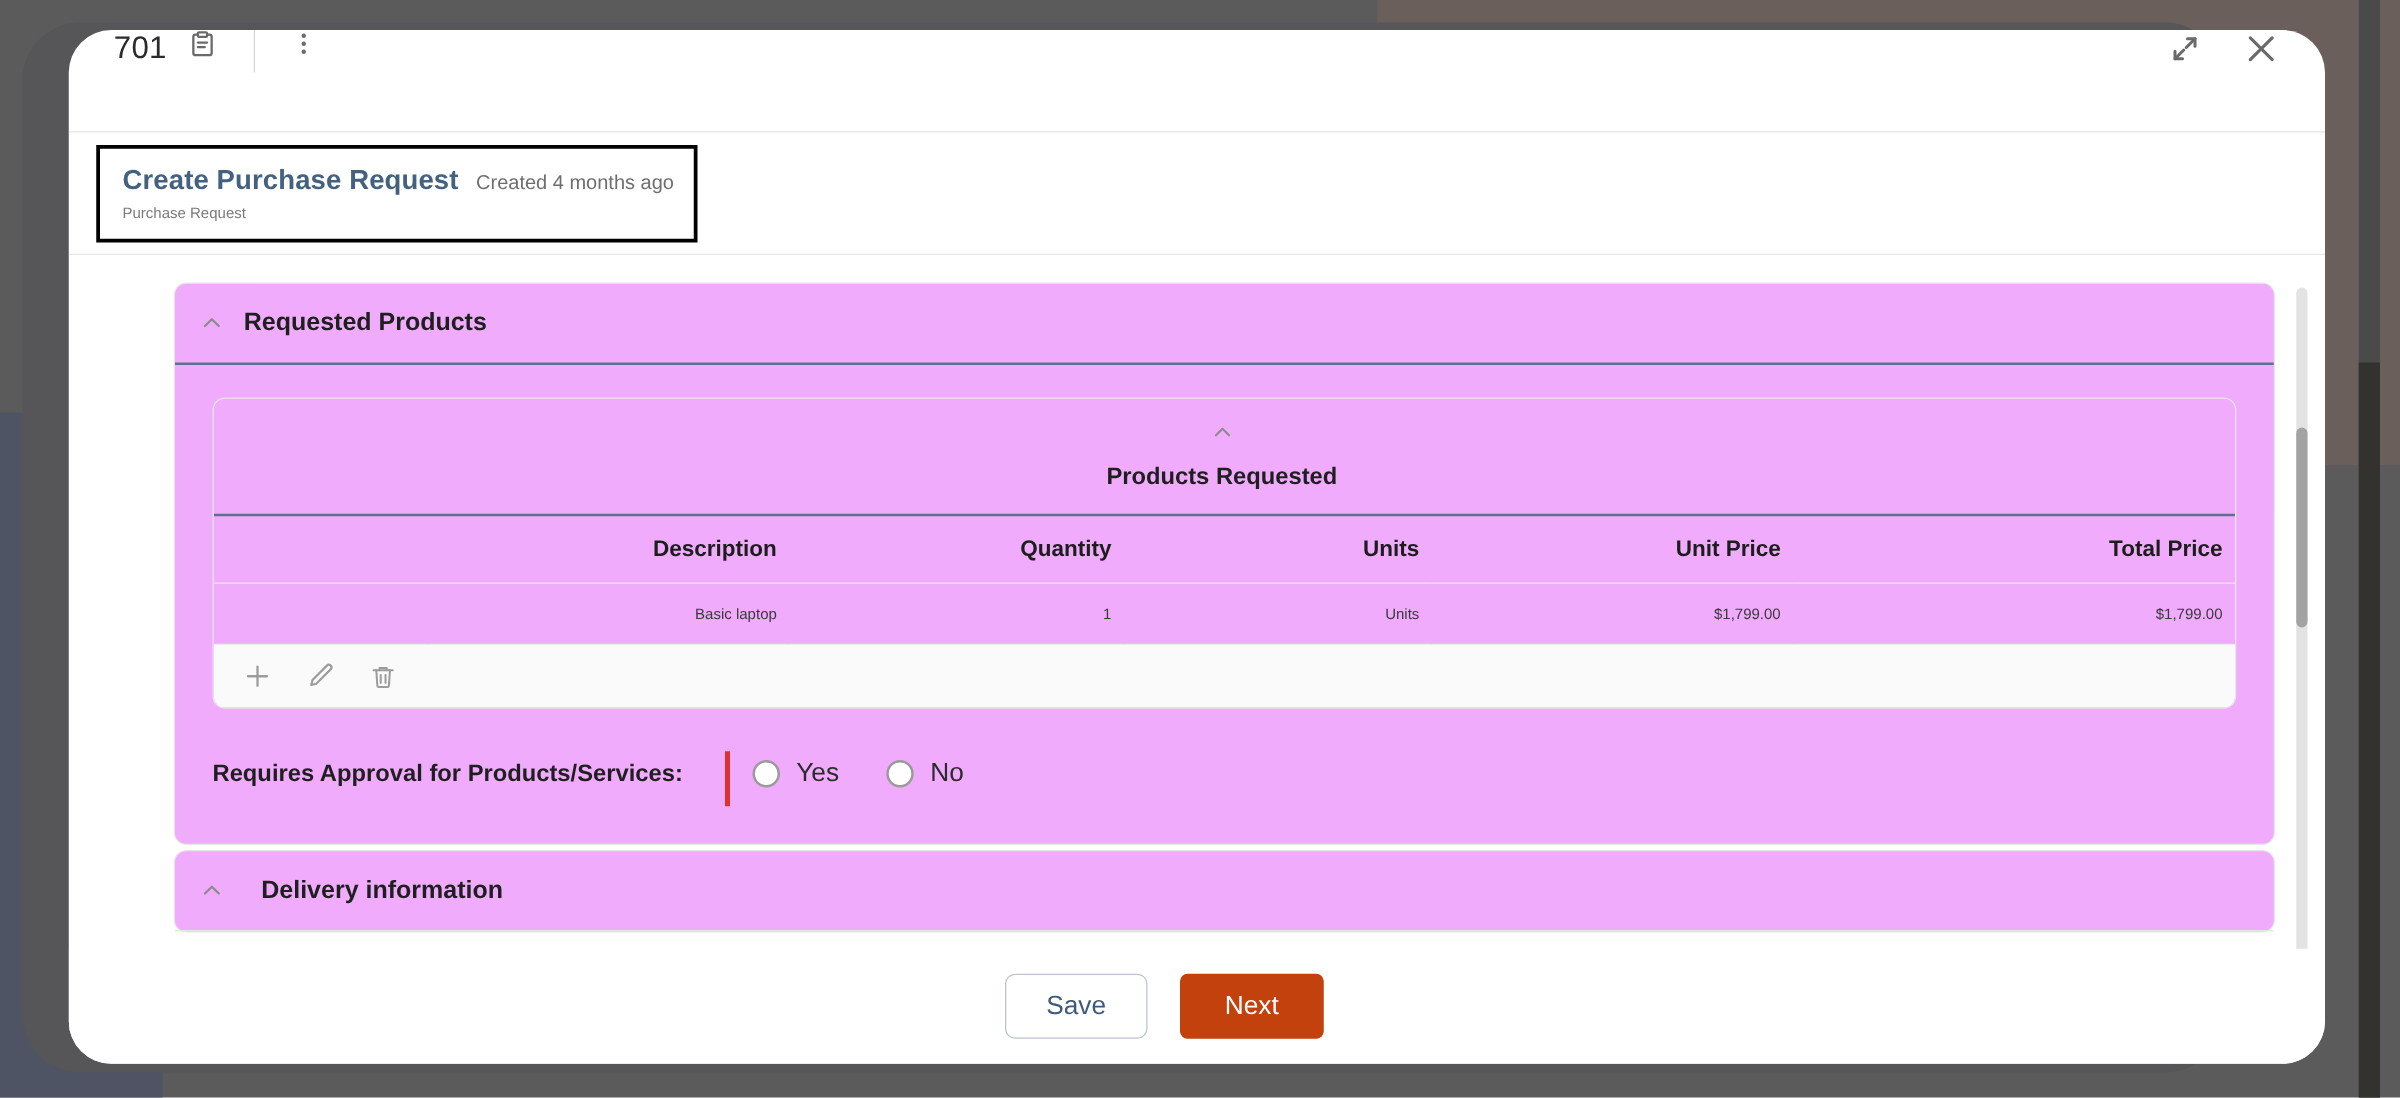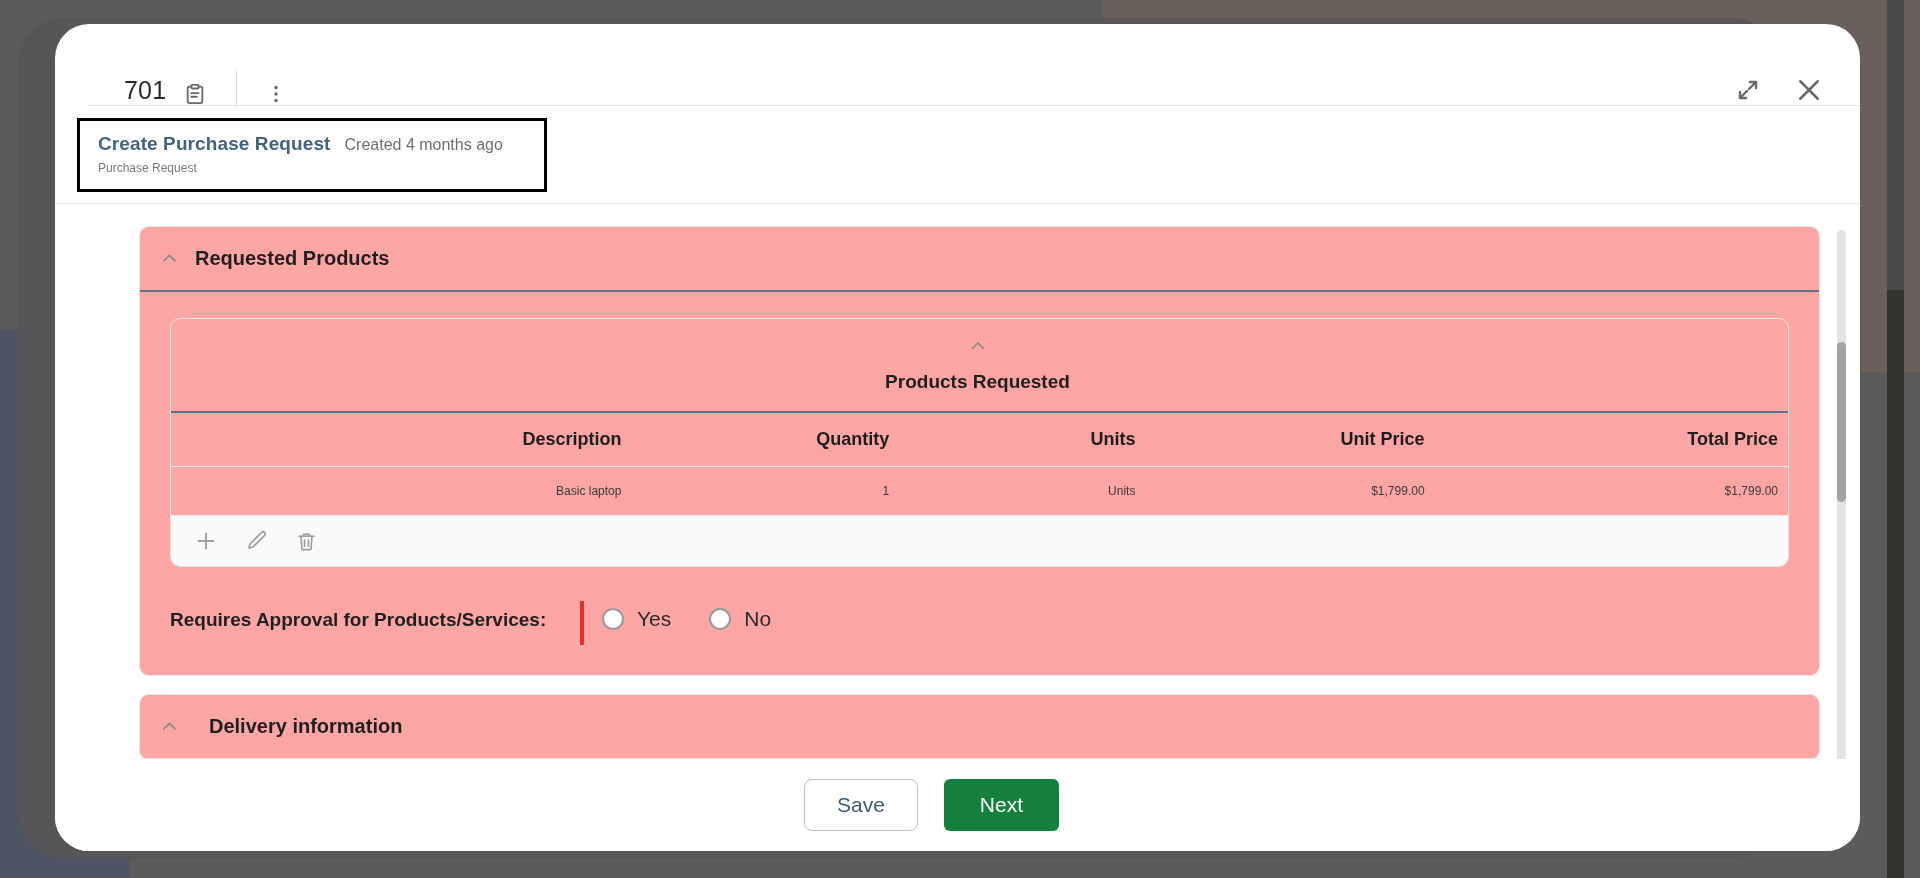--- a/index.html
+++ b/index.html
@@ -73,24 +73,23 @@
     display: flex;
     flex-direction: column;
     overflow: hidden;
   }
 
   
   .modal-topbar {
     height: 82px;
     flex: 0 0 82px;
     display: flex;
-    align-items: flex-end;
+    align-items: flex-start;
     padding: 0 36px 0 36px;
     border-bottom: 1px solid #e3e3e3;
-    margin-left: 33px;
   }
   .record-id {
     font-size: 25px;
     color: #2b2b2b;
     font-weight: 400;
     letter-spacing: .2px;
   }
   .topbar-icon {
     display: inline-flex;
     align-items: center;
@@ -121,21 +120,21 @@
     padding: 12px 16px 14px 18px;
     display: inline-block;
     min-width: 470px;
   }
   .title-line1 {
     display: flex;
     align-items: baseline;
     gap: 14px;
   }
   .page-title {
-    font-size: 19px;
+    font-size: 22px;
     font-weight: 700;
     color: #44627f;
     letter-spacing: .1px;
   }
   .created-text {
     font-size: 16px;
     color: #6e6e6e;
     font-weight: 400;
   }
   .title-subtitle {
@@ -161,22 +160,22 @@
   .modal-body {
     flex: 1 1 auto;
     position: relative;
     overflow: hidden;
     padding: 22px 40px 0 84px;
   }
 
   .section-card {
     border: 1px solid #e6e6e6;
     border-radius: 10px;
-    background: #fca5a5;
-    margin-bottom: 18px;
+    background: #f0abfc;
+    margin-bottom: 4px;
   }
   .section-head {
     display: flex;
     align-items: center;
     gap: 16px;
     padding: 20px 24px 20px 20px;
     border-bottom: 2px solid #5d718a;
   }
   .section-head.plain { border-bottom: 1px solid #e6e6e6; gap: 30px; }
   .section-title {
@@ -334,21 +333,21 @@
     background: #ffffff;
     color: #3f5a78;
     font-size: 21px;
     padding: 13px 32px;
     cursor: pointer;
     font-family: "Liberation Sans", sans-serif;
   }
   .btn-next {
     border: none;
     border-radius: 6px;
-    background: #15803d;
+    background: #c2410c;
     color: #ffffff;
     font-size: 21px;
     padding: 14px 36px;
     cursor: pointer;
     font-family: "Liberation Sans", sans-serif;
   }
 </style>
 </head>
 <body>
 

